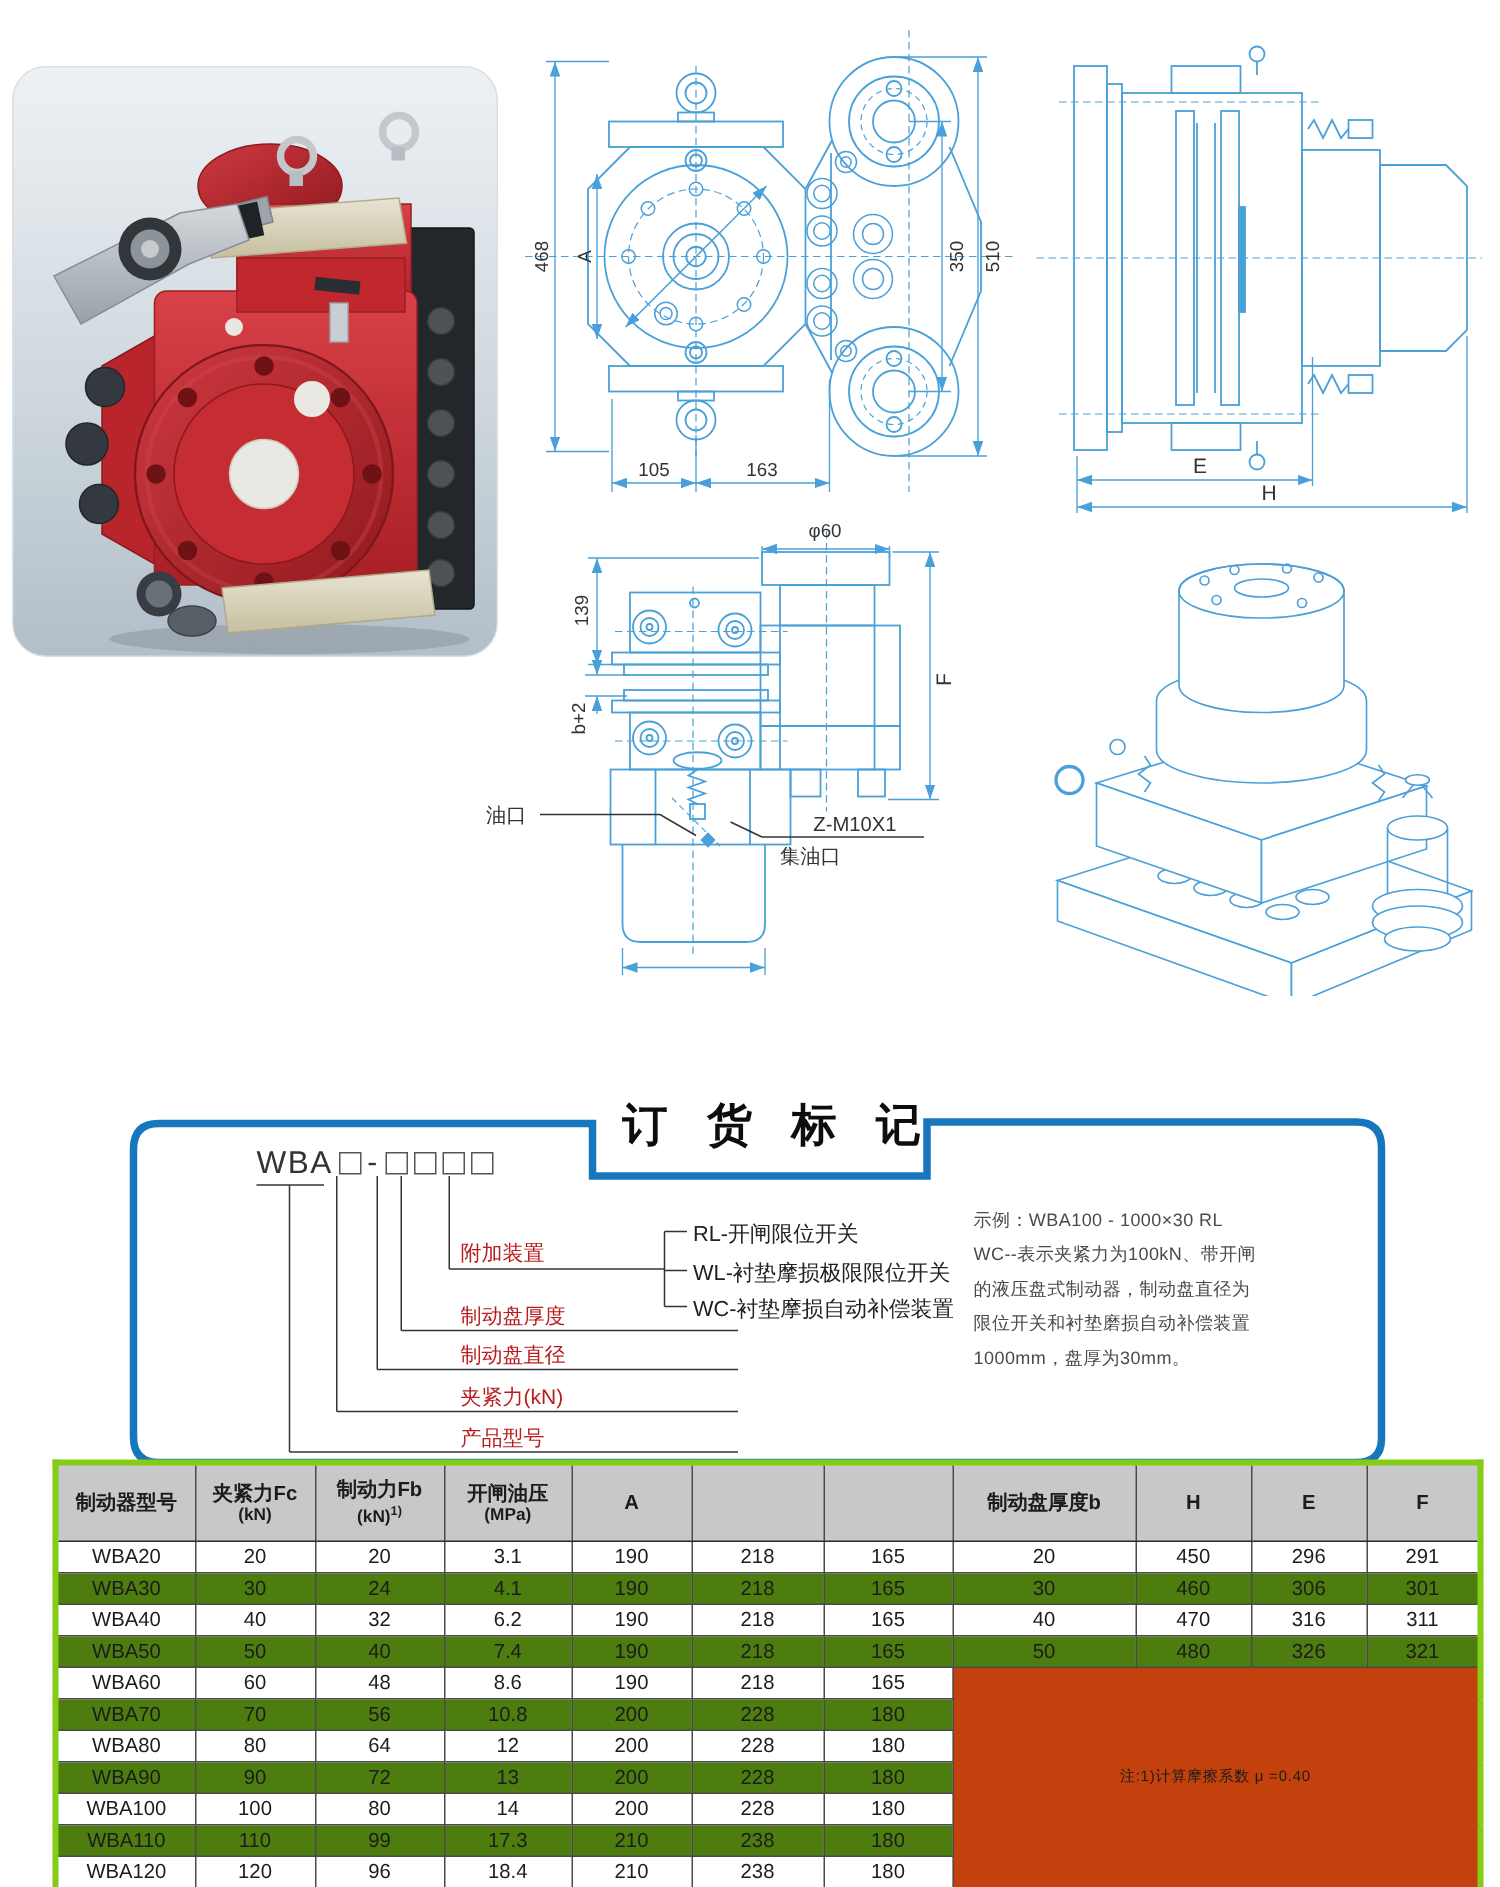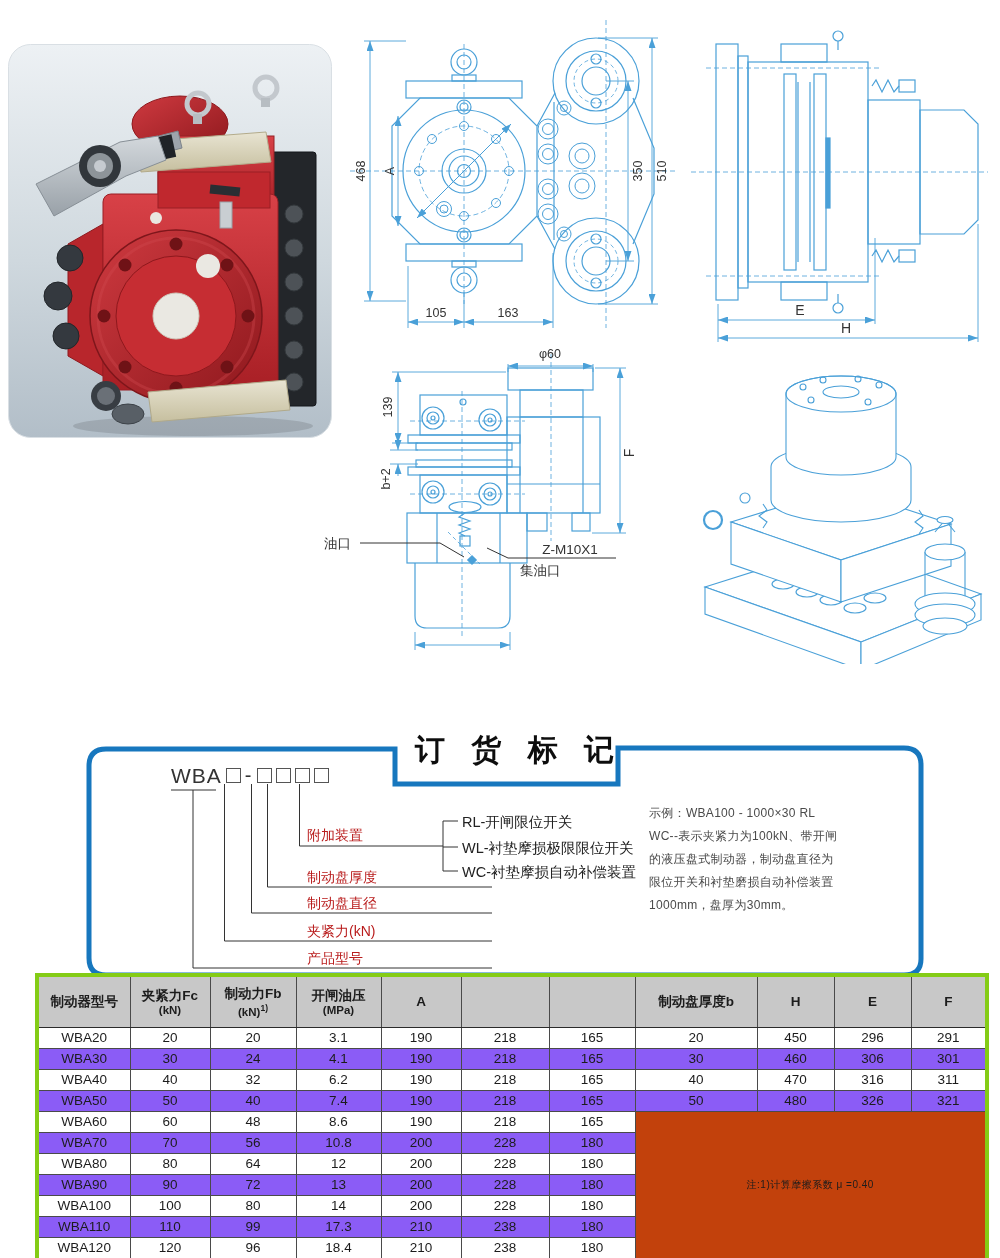--- a/index.html
+++ b/index.html
@@ -26,21 +26,21 @@
 
   
   .spec-table{position:absolute;left:35px;top:973px;width:950px;border-collapse:collapse;
               table-layout:fixed;border:4px solid #84cc16;}
   .spec-table th,.spec-table td{border:1px solid #4a4a4a;text-align:center;padding:0;color:#1c1c1c;}
   .spec-table thead th{background:#c8c8c8;height:50px;font-weight:bold;border-bottom:1.5px solid #2b2b2b;}
   .spec-table thead .hl{font-size:13.5px;line-height:16px;}
   .spec-table thead .hu{font-size:11.5px;font-weight:bold;line-height:13px;}
   .spec-table thead .hu sup{font-size:8.5px;}
   .spec-table tbody td{height:20px;line-height:20px;font-size:13.5px;background:#fff;}
-  .spec-table tbody tr.gray td{background:#8b5cf6;}
+  .spec-table tbody tr.gray td{background:#4d7c0f;}
   .spec-table tbody td.note{background:#c2410c;font-size:10px;letter-spacing:0.5px;}
 </style>
 </head>
 <body>
 
 <div class="page">
 
   <svg class="abs" style="left:8px;top:44px" width="324" height="394" viewBox="0 0 324 394">
     <defs>
       <linearGradient id="pbg" x1="0" y1="0" x2="0" y2="1">

